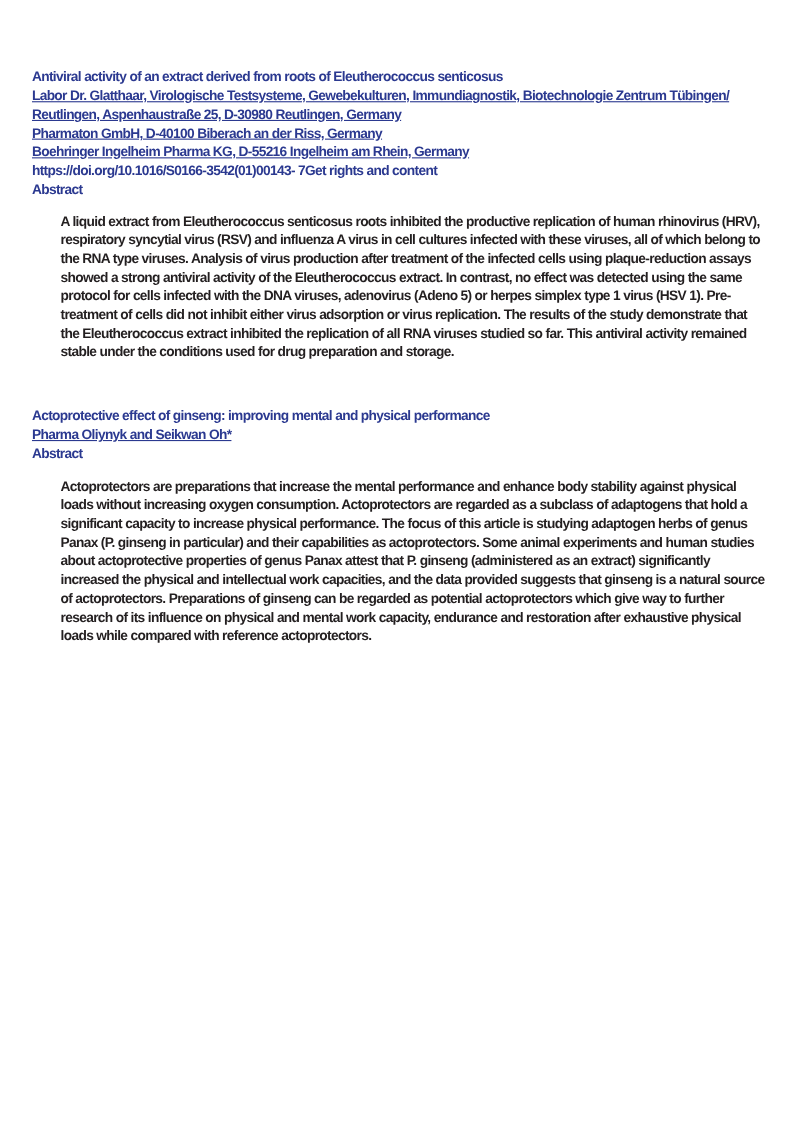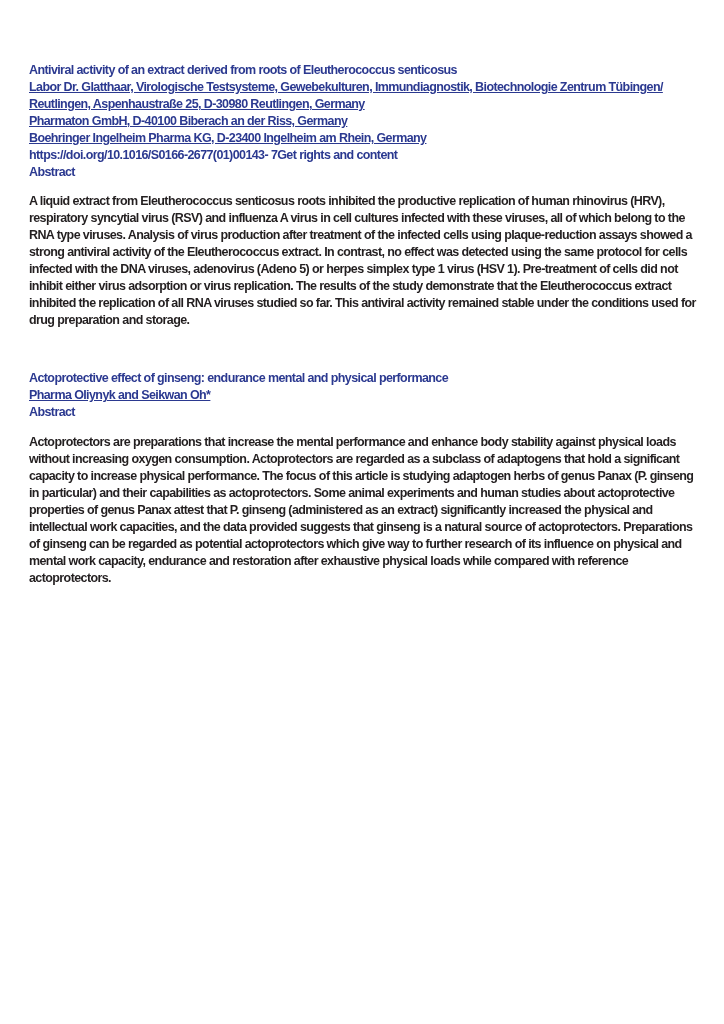--- a/index.html
+++ b/index.html
@@ -14,40 +14,40 @@
     font-family: "Liberation Sans", sans-serif;
     font-weight: 700;
     font-size: 12.5px;
     line-height: 17px;
     letter-spacing: -0.6px;
     color: #231f20;
   }
   .heading, .hline, .doi-line, .abstract-label { color: #2b3990; }
   .hline { white-space: nowrap; overflow: hidden; text-decoration: underline; }
   .doi-line { white-space: nowrap; overflow: hidden; cursor: pointer; }
-  .abstract-body { margin-top: 12px; }
+  .abstract-body { margin-top: 12px; margin-left: 26px; }
   .article-2 { margin-top: 41px; }
   .abstract-body-2 { margin-top: 13px; }
 </style>
 </head>
 <body>
 
 <div class="page">
 
   <div class="article article-1">
     <div class="heading">Antiviral activity of an extract derived from roots of Eleutherococcus senticosus</div>
     <div class="hline">Labor Dr. Glatthaar, Virologische Testsysteme, Gewebekulturen, Immundiagnostik, Biotechnologie Zentrum Tübingen/</div>
     <div class="hline">Reutlingen, Aspenhaustraße 25, D-30980 Reutlingen, Germany</div>
     <div class="hline">Pharmaton GmbH, D-40100 Biberach an der Riss, Germany</div>
-    <div class="hline">Boehringer Ingelheim Pharma KG, D-23400 Ingelheim am Rhein, Germany</div>
-    <div class="doi-line">https://doi.org/10.1016/S0166-2677(01)00143- 7Get rights and content</div>
+    <div class="hline">Boehringer Ingelheim Pharma KG, D-55216 Ingelheim am Rhein, Germany</div>
+    <div class="doi-line">https://doi.org/10.1016/S0166-3542(01)00143- 7Get rights and content</div>
     <div class="abstract-label">Abstract</div>
     <div class="abstract-body">A liquid extract from Eleutherococcus senticosus roots inhibited the productive replication of human rhinovirus (HRV), respiratory syncytial virus (RSV) and influenza A virus in cell cultures infected with these viruses, all of which belong to the RNA type viruses. Analysis of virus production after treatment of the infected cells using plaque-reduction assays showed a strong antiviral activity of the Eleutherococcus extract. In contrast, no effect was detected using the same protocol for cells infected with the DNA viruses, adenovirus (Adeno 5) or herpes simplex type 1 virus (HSV 1). Pre-treatment of cells did not inhibit either virus adsorption or virus replication. The results of the study demonstrate that the Eleutherococcus extract inhibited the replication of all RNA viruses studied so far. This antiviral activity remained stable under the conditions used for drug preparation and storage.</div>
   </div>
 
   <div class="article article-2">
-    <div class="heading">Actoprotective effect of ginseng: endurance mental and physical performance</div>
+    <div class="heading">Actoprotective effect of ginseng: improving mental and physical performance</div>
     <div class="hline">Pharma Oliynyk and Seikwan Oh*</div>
     <div class="abstract-label">Abstract</div>
     <div class="abstract-body abstract-body-2">Actoprotectors are preparations that increase the mental performance and enhance body stability against physical loads without increasing oxygen consumption. Actoprotectors are regarded as a subclass of adaptogens that hold a significant capacity to increase physical performance. The focus of this article is studying adaptogen herbs of genus Panax (P. ginseng in particular) and their capabilities as actoprotectors. Some animal experiments and human studies about actoprotective properties of genus Panax attest that P. ginseng (administered as an extract) significantly increased the physical and intellectual work capacities, and the data provided suggests that ginseng is a natural source of actoprotectors. Preparations of ginseng can be regarded as potential actoprotectors which give way to further research of its influence on physical and mental work capacity, endurance and restoration after exhaustive physical loads while compared with reference actoprotectors.</div>
   </div>
 
 </div>
 
 </body></html>

